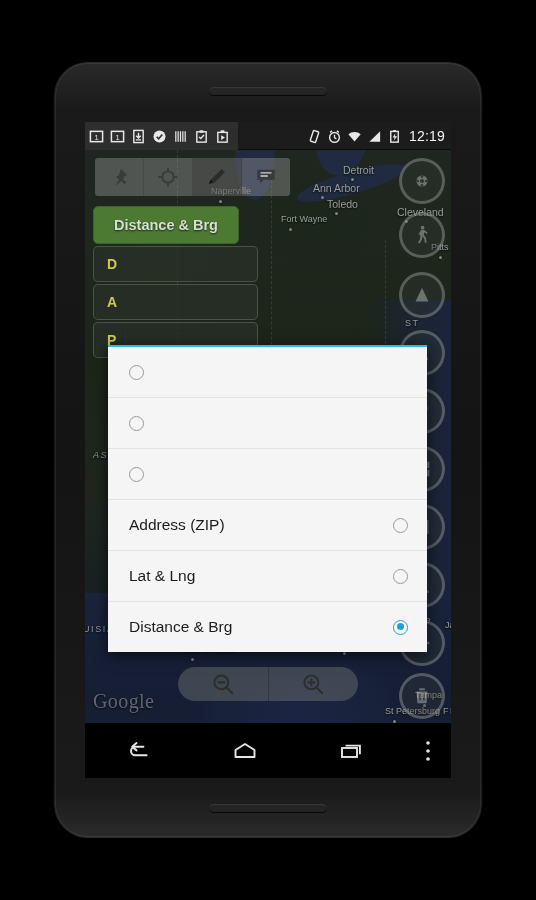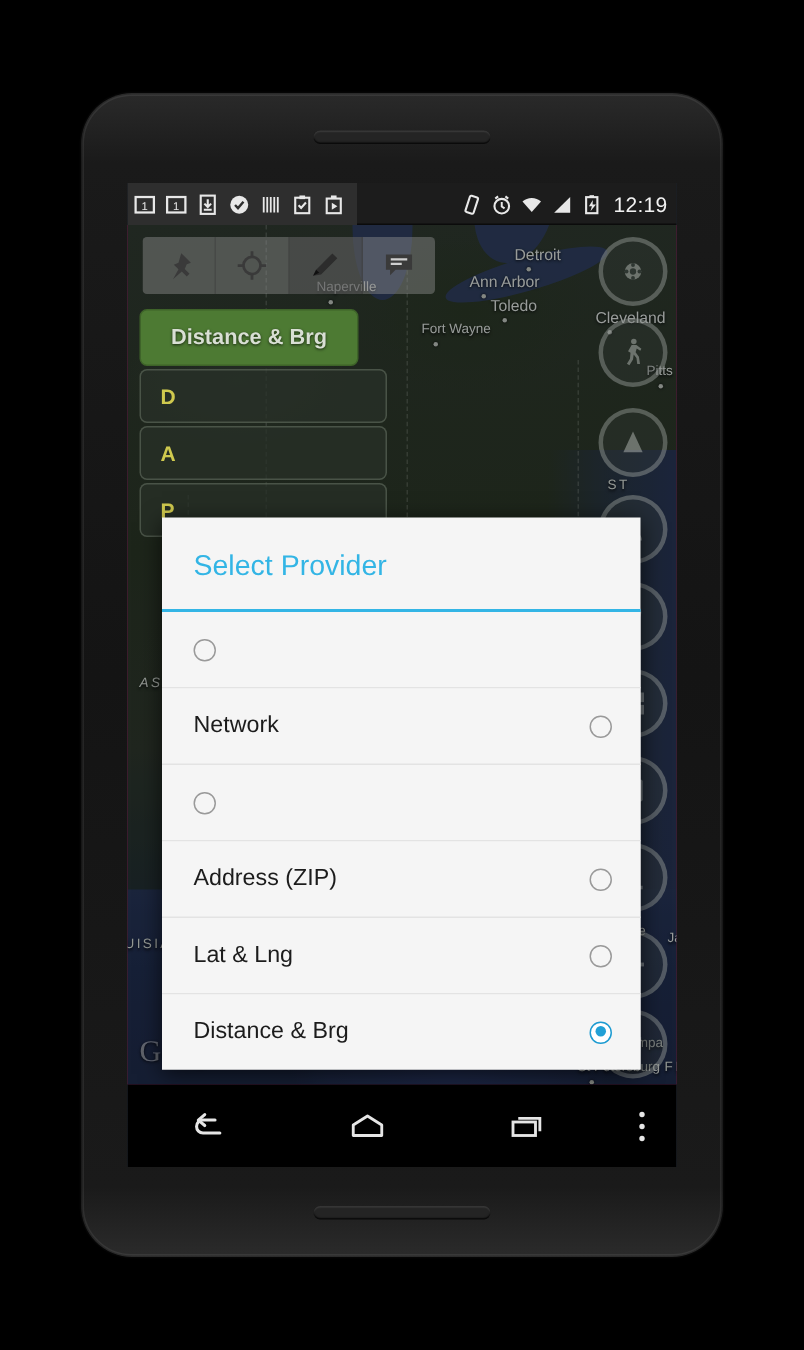--- a/index.html
+++ b/index.html
@@ -359,28 +359,26 @@
               <circle cx="10.5" cy="10.5" r="6.4" fill="none" stroke="#2e2e2e" stroke-width="1.9"></circle>
               <path d="M7 10.5h7M10.5 7v7M15.2 15.2 21 21" stroke="#2e2e2e" stroke-width="1.9"></path>
             </svg>
         </div>
       </div>
 
       <div id="gwm">Google</div>
 
       <div id="dimmer"></div>
       <div id="dialog">
-        <div id="dlg-title">Select Provider</div>
         <div id="dlg-rule"></div>
         <div id="dlg-list">
             <div class="row">
               <div class="radio"></div>
             </div>
             <div class="row">
-              <div class="row-label">Network</div>
               <div class="radio"></div>
             </div>
             <div class="row">
               <div class="radio"></div>
             </div>
             <div class="row">
               <div class="row-label">Address (ZIP)</div>
               <div class="radio"></div>
             </div>
             <div class="row">

